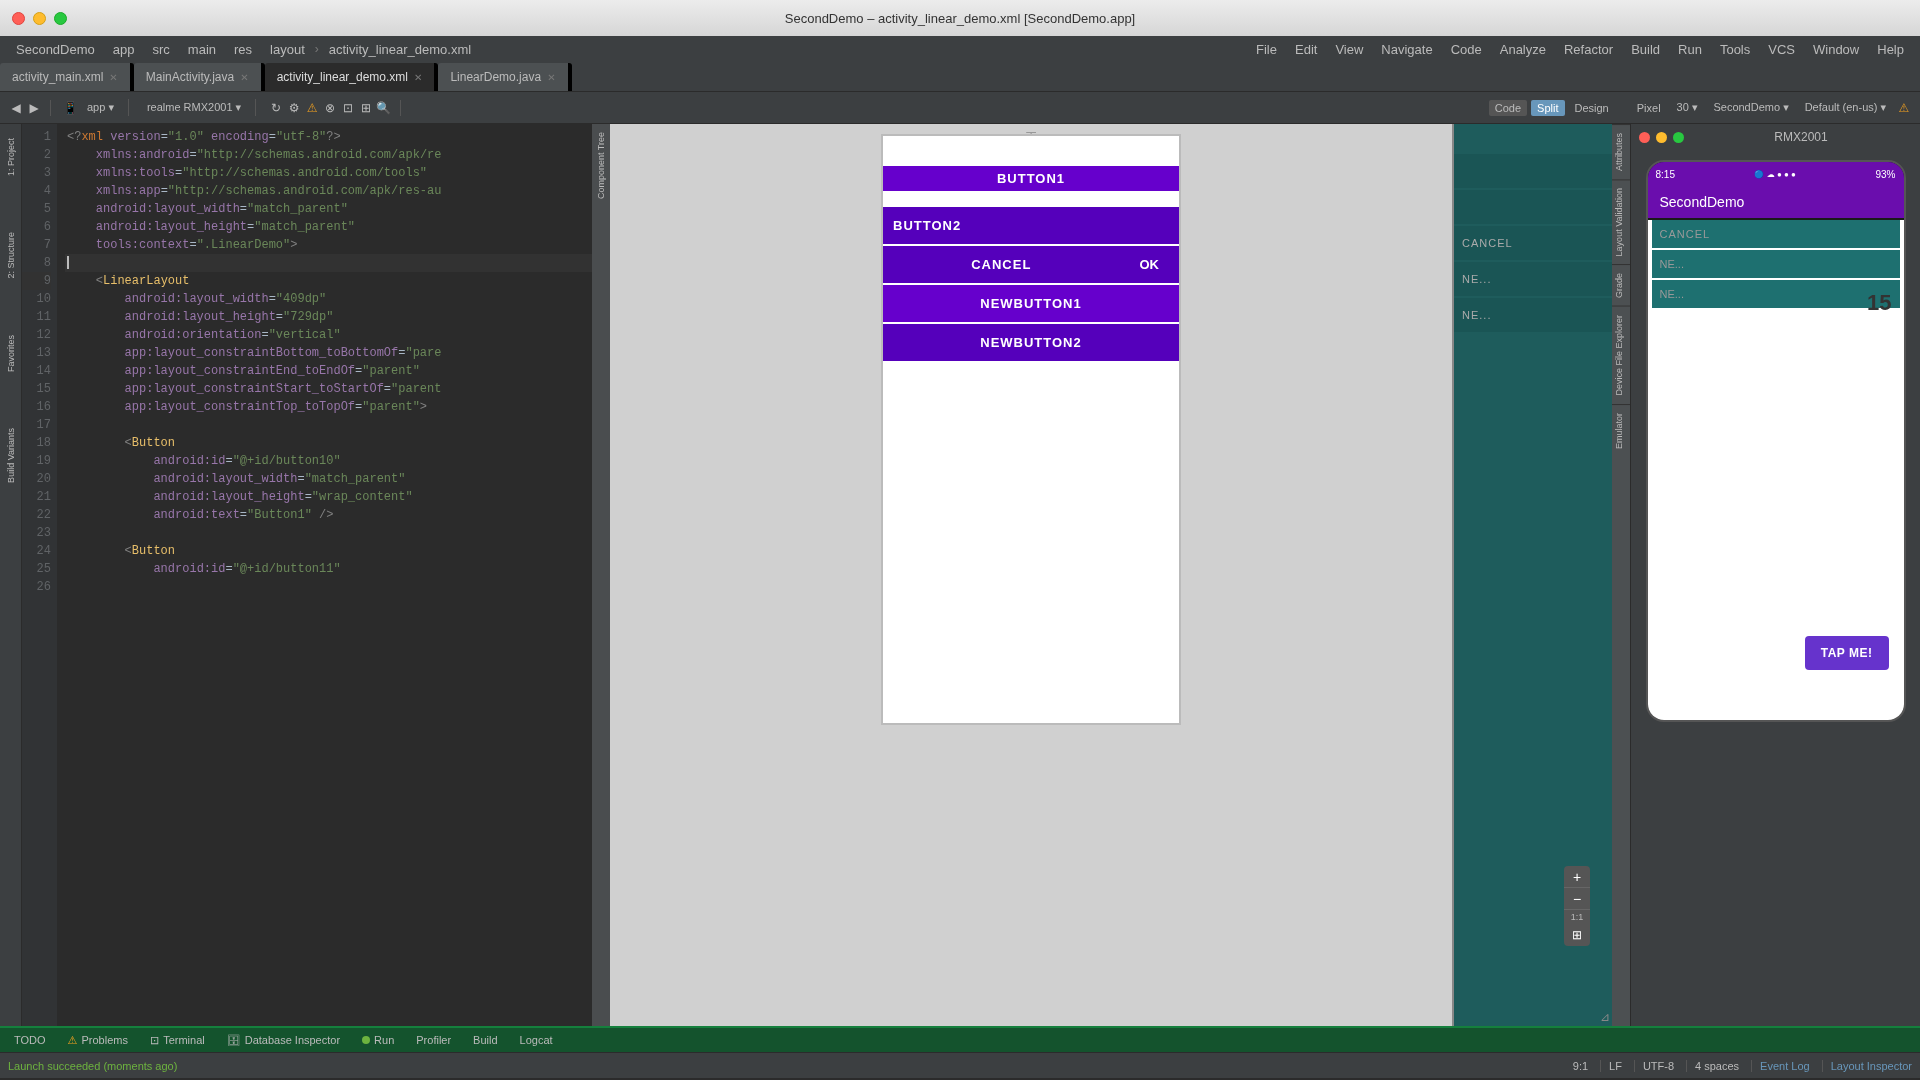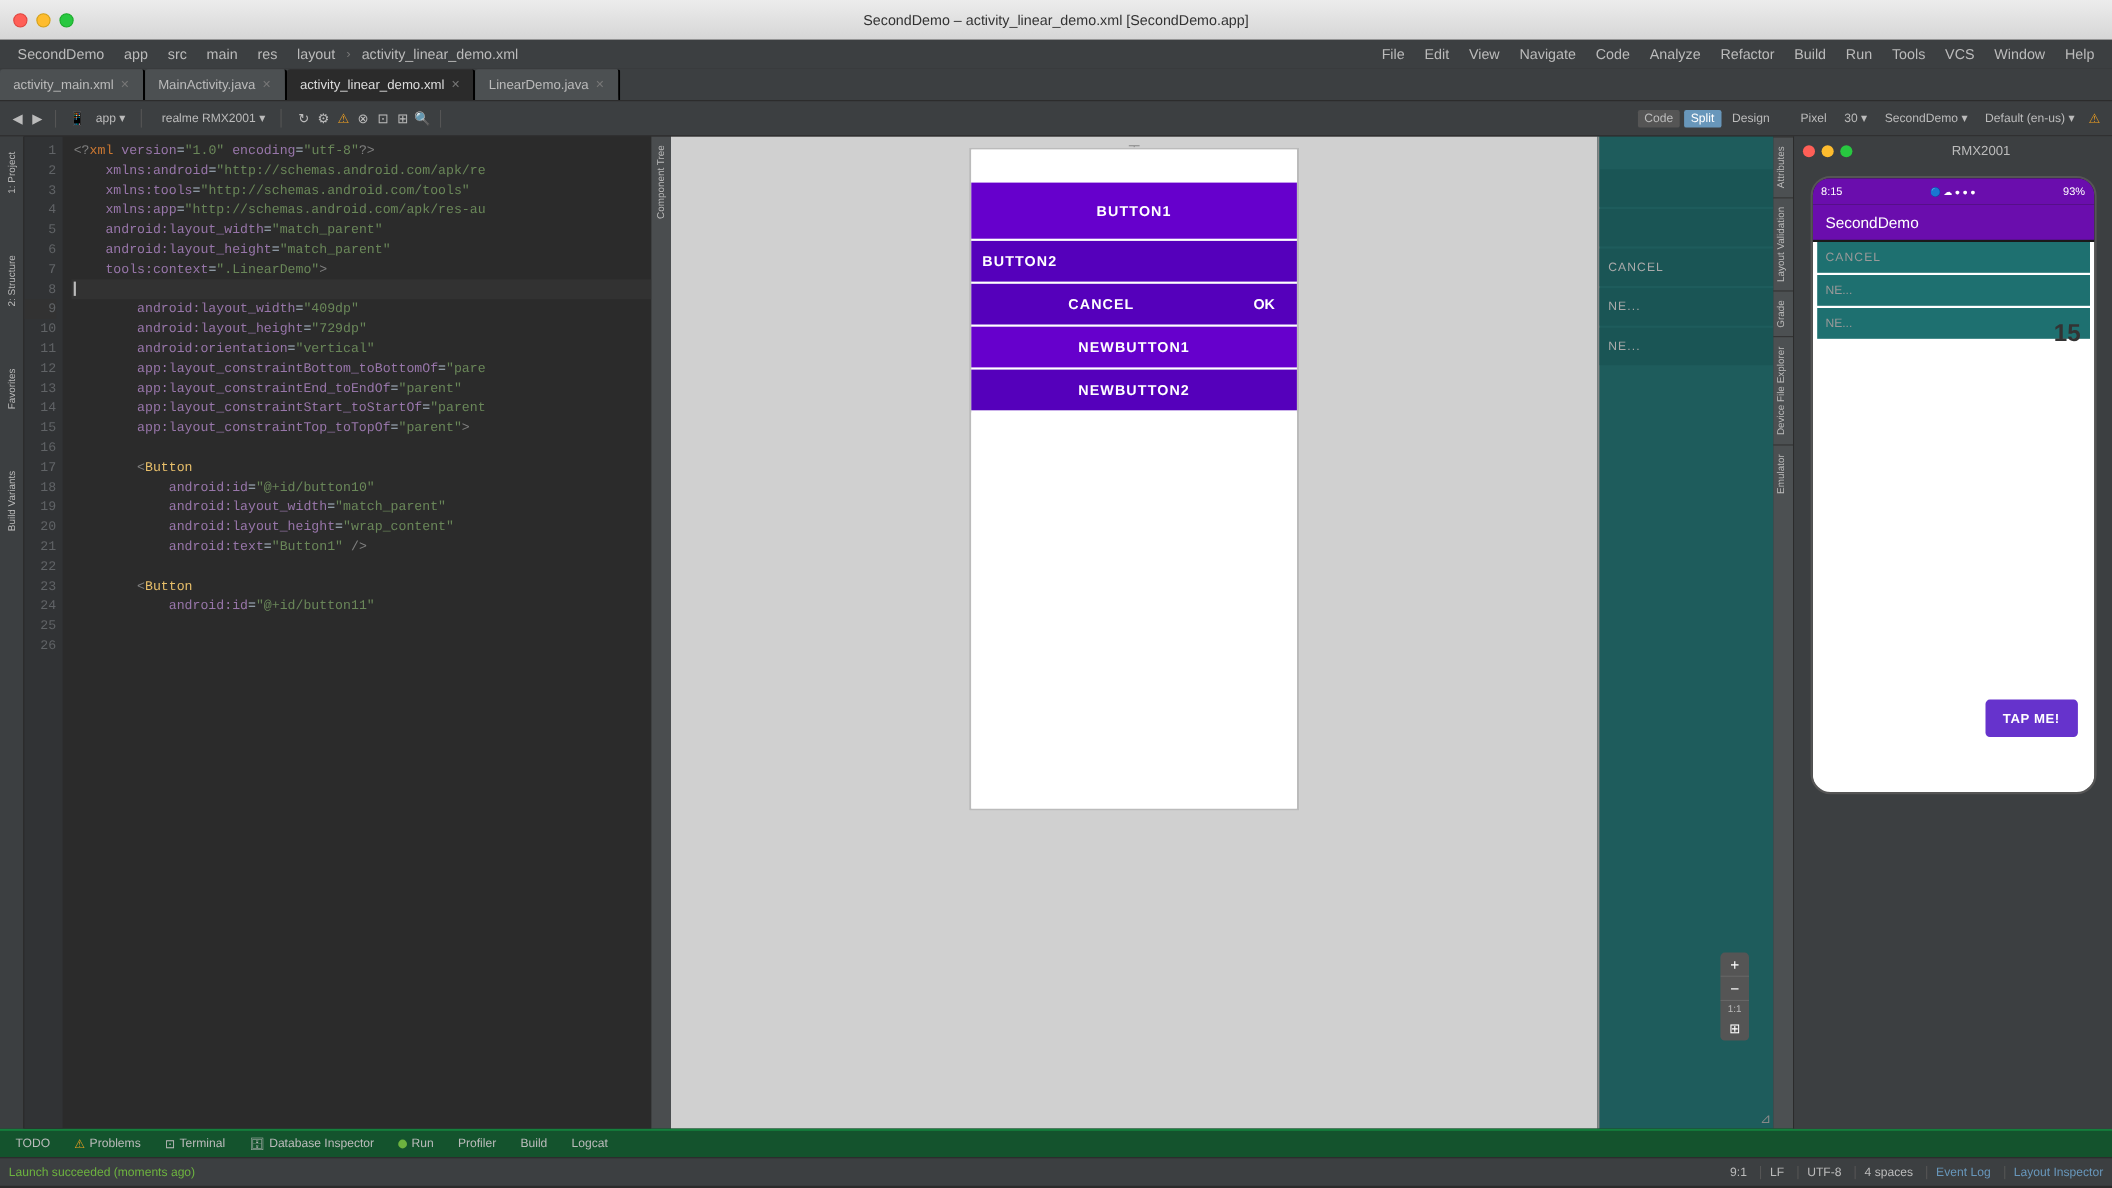--- a/index.html
+++ b/index.html
@@ -71,21 +71,21 @@
     }
     .tab {
       height: 28px;
       padding: 0 12px;
       display: flex;
       align-items: center;
       font-size: 12px;
       color: #bbb;
       cursor: pointer;
       background: #4c5052;
-      border-right: 2px solid #000000;
+      border-right: 4px solid #000000;
       border-top-left-radius: 3px;
       border-top-right-radius: 3px;
       gap: 6px;
     }
     .tab.active {
       background: #2b2b2b;
       color: #ddd;
     }
     .tab .close-x { color: #777; font-size: 10px; }
 
@@ -399,20 +399,21 @@
       </div>
       <div class="code-area">
         <div class="code-line"><span style="color:#808080">&lt;?</span><span class="kw">xml</span> <span class="attr">version</span>=<span class="val">"1.0"</span> <span class="attr">encoding</span>=<span class="val">"utf-8"</span><span style="color:#808080">?&gt;</span></div>
         <div class="code-line">&nbsp;&nbsp;&nbsp;&nbsp;<span class="attr">xmlns:android</span>=<span class="val">"http://schemas.android.com/apk/re</span></div>
         <div class="code-line">&nbsp;&nbsp;&nbsp;&nbsp;<span class="attr">xmlns:tools</span>=<span class="val">"http://schemas.android.com/tools"</span></div>
         <div class="code-line">&nbsp;&nbsp;&nbsp;&nbsp;<span class="attr">xmlns:app</span>=<span class="val">"http://schemas.android.com/apk/res-au</span></div>
         <div class="code-line">&nbsp;&nbsp;&nbsp;&nbsp;<span class="attr">android:layout_width</span>=<span class="val">"match_parent"</span></div>
         <div class="code-line">&nbsp;&nbsp;&nbsp;&nbsp;<span class="attr">android:layout_height</span>=<span class="val">"match_parent"</span></div>
         <div class="code-line">&nbsp;&nbsp;&nbsp;&nbsp;<span class="attr">tools:context</span>=<span class="val">".LinearDemo"</span><span style="color:#808080">&gt;</span></div>
         <div class="code-line" style="background:#323232;"><span class="cursor-line"></span></div>
+        <div class="code-line">&nbsp;&nbsp;&nbsp;&nbsp;<span style="color:#808080">&lt;</span><span class="tag">LinearLayout</span></div>
         <div class="code-line">&nbsp;&nbsp;&nbsp;&nbsp;&nbsp;&nbsp;&nbsp;&nbsp;<span class="attr">android:layout_width</span>=<span class="val">"409dp"</span></div>
         <div class="code-line">&nbsp;&nbsp;&nbsp;&nbsp;&nbsp;&nbsp;&nbsp;&nbsp;<span class="attr">android:layout_height</span>=<span class="val">"729dp"</span></div>
         <div class="code-line">&nbsp;&nbsp;&nbsp;&nbsp;&nbsp;&nbsp;&nbsp;&nbsp;<span class="attr">android:orientation</span>=<span class="val">"vertical"</span></div>
         <div class="code-line">&nbsp;&nbsp;&nbsp;&nbsp;&nbsp;&nbsp;&nbsp;&nbsp;<span class="attr">app:layout_constraintBottom_toBottomOf</span>=<span class="val">"pare</span></div>
         <div class="code-line">&nbsp;&nbsp;&nbsp;&nbsp;&nbsp;&nbsp;&nbsp;&nbsp;<span class="attr">app:layout_constraintEnd_toEndOf</span>=<span class="val">"parent"</span></div>
         <div class="code-line">&nbsp;&nbsp;&nbsp;&nbsp;&nbsp;&nbsp;&nbsp;&nbsp;<span class="attr">app:layout_constraintStart_toStartOf</span>=<span class="val">"parent</span></div>
         <div class="code-line">&nbsp;&nbsp;&nbsp;&nbsp;&nbsp;&nbsp;&nbsp;&nbsp;<span class="attr">app:layout_constraintTop_toTopOf</span>=<span class="val">"parent"</span><span style="color:#808080">&gt;</span></div>
         <div class="code-line">&nbsp;</div>
         <div class="code-line">&nbsp;&nbsp;&nbsp;&nbsp;&nbsp;&nbsp;&nbsp;&nbsp;<span style="color:#808080">&lt;</span><span class="tag">Button</span></div>
         <div class="code-line">&nbsp;&nbsp;&nbsp;&nbsp;&nbsp;&nbsp;&nbsp;&nbsp;&nbsp;&nbsp;&nbsp;&nbsp;<span class="attr">android:id</span>=<span class="val">"@+id/button10"</span></div>
@@ -434,21 +435,21 @@
         <span style="writing-mode:vertical-rl; transform:rotate(180deg); font-size:9px; color:#bbb; padding:8px 2px; cursor:pointer; white-space:nowrap;">Component Tree</span>
       </div>
 
       <div style="flex:1; background:#d0d0d0; display:flex; align-items:flex-start; justify-content:center; padding-top:10px; position:relative; overflow:hidden;">
 
         <div style="position:absolute; top:5px; left:50%; transform:translateX(-50%); color:#888; font-size:14px;">⊤</div>
 
         <div style="width:300px; background:white; border:2px solid #bbb; position:relative;">
           <div style="height:30px; background:white;"></div>
 
-          <div style="background:#6600cc; color:white; padding:18px 10px; text-align:center; font-size:13px; font-weight:bold; letter-spacing:1px; margin-bottom:2px;">BUTTON1</div>
+          <div style="background:#6600cc; color:white; padding:5px 10px; text-align:center; font-size:13px; font-weight:bold; letter-spacing:1px; margin-bottom:16px;">BUTTON1</div>
 
           <div style="background:#5500bb; color:white; padding:11px 10px; text-align:left; font-size:13px; font-weight:bold; letter-spacing:1px; margin-bottom:2px;">BUTTON2</div>
 
           <div style="display:flex; background:#5500bb; margin-bottom:2px;">
             <div style="flex:1; padding:11px 10px; text-align:center; font-size:13px; font-weight:bold; letter-spacing:1px; color:white;">CANCEL</div>
             <div style="padding:11px 20px; text-align:center; font-size:13px; font-weight:bold; color:white;">OK</div>
           </div>
 
           <div style="background:#6600cc; color:white; padding:11px 10px; text-align:center; font-size:13px; font-weight:bold; letter-spacing:1px; margin-bottom:2px;">NEWBUTTON1</div>
 

